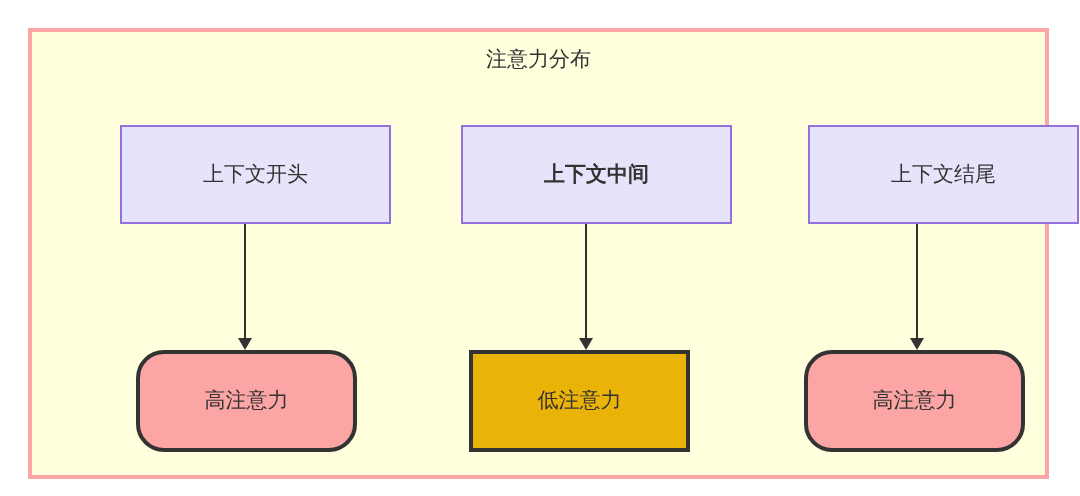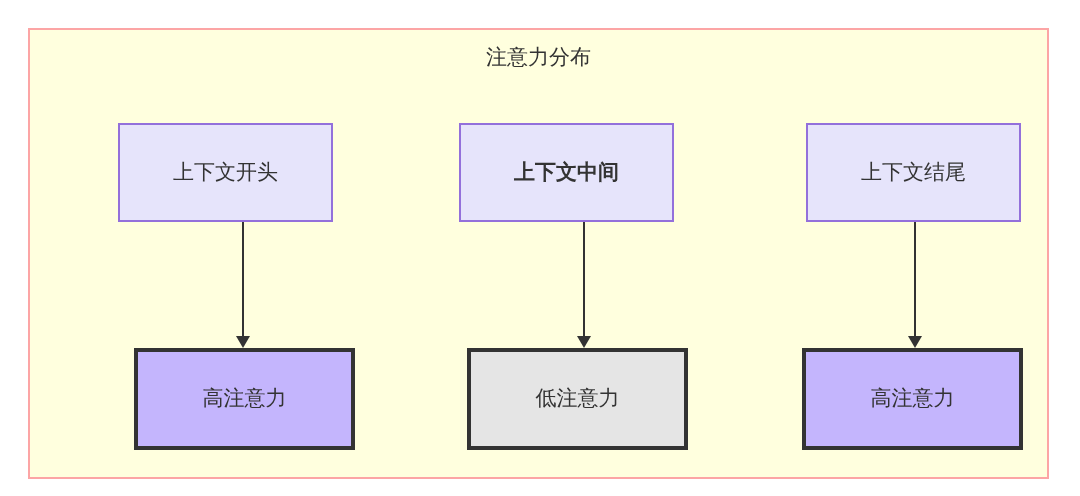--- a/index.html
+++ b/index.html
@@ -22,21 +22,21 @@
   }
 
   
   .subgraph {
     position: absolute;
     left: 28px;
     top: 28px;
     width: 1021px;
     height: 451px;
     background: #ffffde;
-    border: 2px solid #fca5a5;
+    border: 4px solid #fca5a5;
     box-sizing: border-box;
   }
 
   .subgraph-title {
     position: absolute;
     left: 0;
     right: 0;
     top: 14px;
     text-align: center;
     font-size: 21px;
@@ -56,36 +56,36 @@
   }
 
   .node .node-label {
     font-size: 21px;
     line-height: 1.2;
     white-space: nowrap;
   }
 
   
   .node-context {
-    width: 215px;
+    width: 271px;
     height: 99px;
     background: #e6e4fb;
     border: 2px solid #9370db;
     color: #333333;
   }
 
   
   .node-attn {
     width: 221px;
     height: 102px;
     border: 4px solid #333333;
     color: #333333;
   }
-  .node-attn.high { background: #c4b5fd; }
-  .node-attn.low  { background: #e5e5e5; }
+  .node-attn.high { background: #fca5a5; border-radius: 28px; }
+  .node-attn.low  { background: #eab308; }
 
   
   .col-1.node-context { left: 88px;  top: 93px; }
   .col-2.node-context { left: 429px; top: 93px; font-weight: bold; }
   .col-3.node-context { left: 760px; top: 93px; margin-left: 16px; }
 
   .col-1.node-attn { left: 104px; top: 318px; }
   .col-2.node-attn { left: 437px; top: 318px; }
   .col-3.node-attn { left: 772px; top: 318px; }
 

